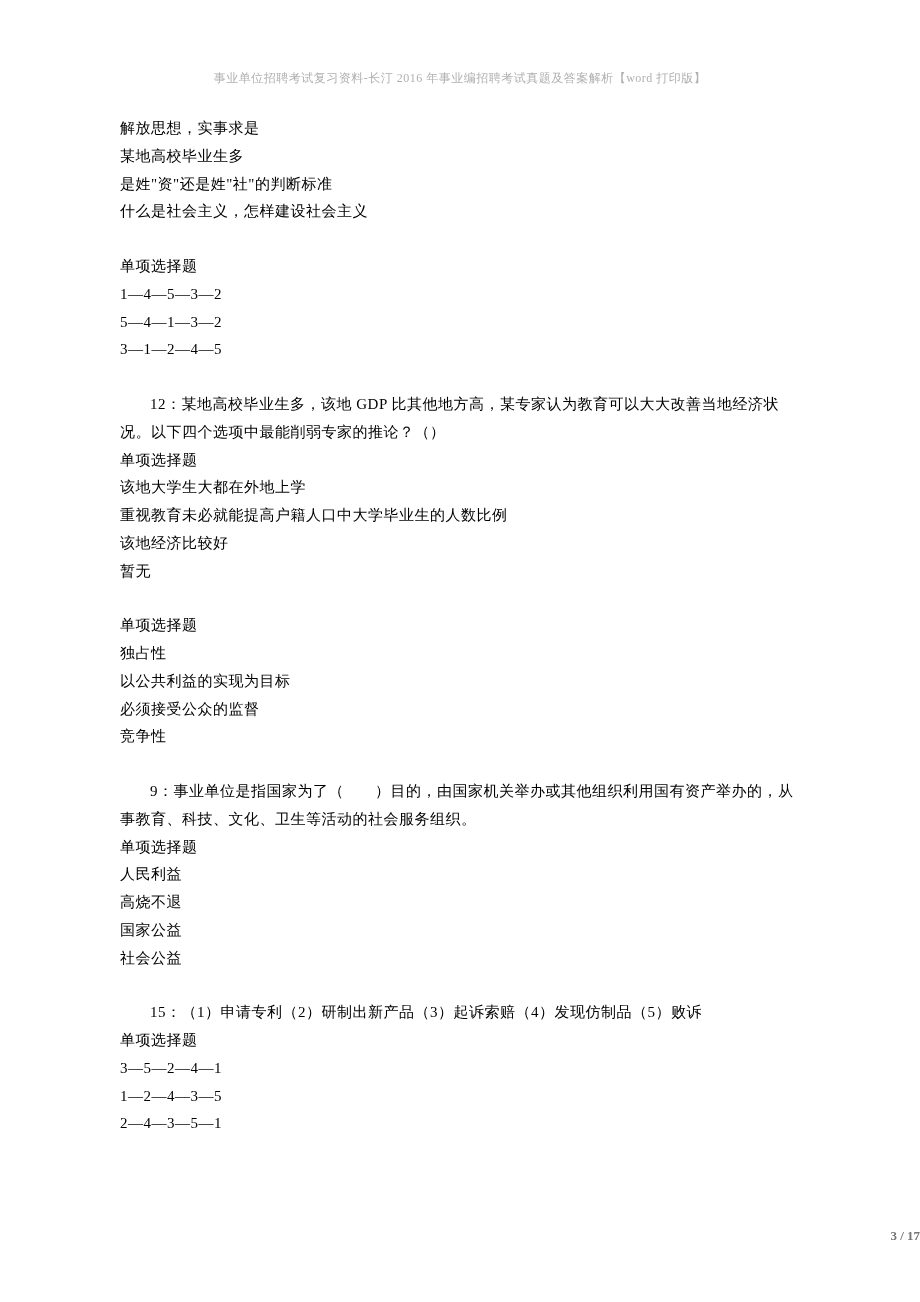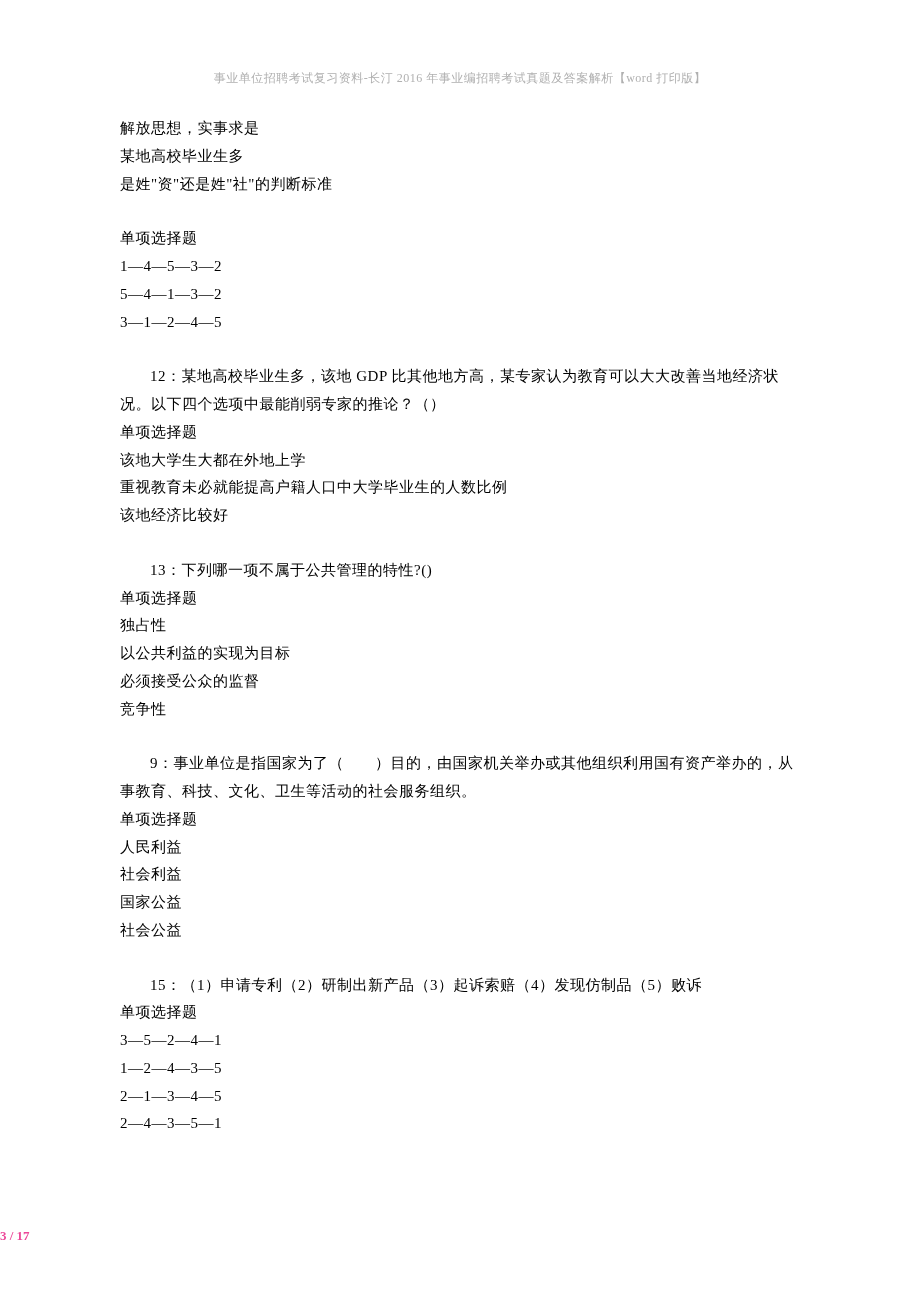--- a/index.html
+++ b/index.html
@@ -42,76 +42,76 @@
       text-indent: 2em;
     }
     .block {
       margin-bottom: 27px;
     }
     .page-footer {
       position: absolute;
       bottom: 58px;
       left: 0;
       width: 100%;
-      text-align: left;
+      text-align: right;
       font-size: 13px;
-      color: #ec4899;
+      color: #737373;
       font-weight: bold;
     }
   </style>
 </head>
 <body>
 
 <div class="page-header">事业单位招聘考试复习资料-长汀 2016 年事业编招聘考试真题及答案解析【word 打印版】</div>
 
 <div class="content">
 
   <div class="block">
     <p>解放思想，实事求是</p>
     <p>某地高校毕业生多</p>
     <p>是姓"资"还是姓"社"的判断标准</p>
+    <p>什么是社会主义，怎样建设社会主义</p>
   </div>
 
   <div class="block">
     <p>单项选择题</p>
     <p>1—4—5—3—2</p>
     <p>5—4—1—3—2</p>
     <p>3—1—2—4—5</p>
   </div>
 
   <div class="block">
     <p class="indent">12：某地高校毕业生多，该地 GDP 比其他地方高，某专家认为教育可以大大改善当地经济状况。以下四个选项中最能削弱专家的推论？（）</p>
     <p>单项选择题</p>
     <p>该地大学生大都在外地上学</p>
     <p>重视教育未必就能提高户籍人口中大学毕业生的人数比例</p>
     <p>该地经济比较好</p>
+    <p>暂无</p>
   </div>
 
   <div class="block">
-    <p class="indent">13：下列哪一项不属于公共管理的特性?()</p>
     <p>单项选择题</p>
     <p>独占性</p>
     <p>以公共利益的实现为目标</p>
     <p>必须接受公众的监督</p>
     <p>竞争性</p>
   </div>
 
   <div class="block">
     <p class="indent">9：事业单位是指国家为了（　　）目的，由国家机关举办或其他组织利用国有资产举办的，从事教育、科技、文化、卫生等活动的社会服务组织。</p>
     <p>单项选择题</p>
     <p>人民利益</p>
-    <p>社会利益</p>
+    <p>高烧不退</p>
     <p>国家公益</p>
     <p>社会公益</p>
   </div>
 
   <div class="block">
     <p class="indent">15：（1）申请专利（2）研制出新产品（3）起诉索赔（4）发现仿制品（5）败诉</p>
     <p>单项选择题</p>
     <p>3—5—2—4—1</p>
     <p>1—2—4—3—5</p>
-    <p>2—1—3—4—5</p>
     <p>2—4—3—5—1</p>
   </div>
 
 </div>
 
 <div class="page-footer">3 / 17</div>
 
 </body></html>

